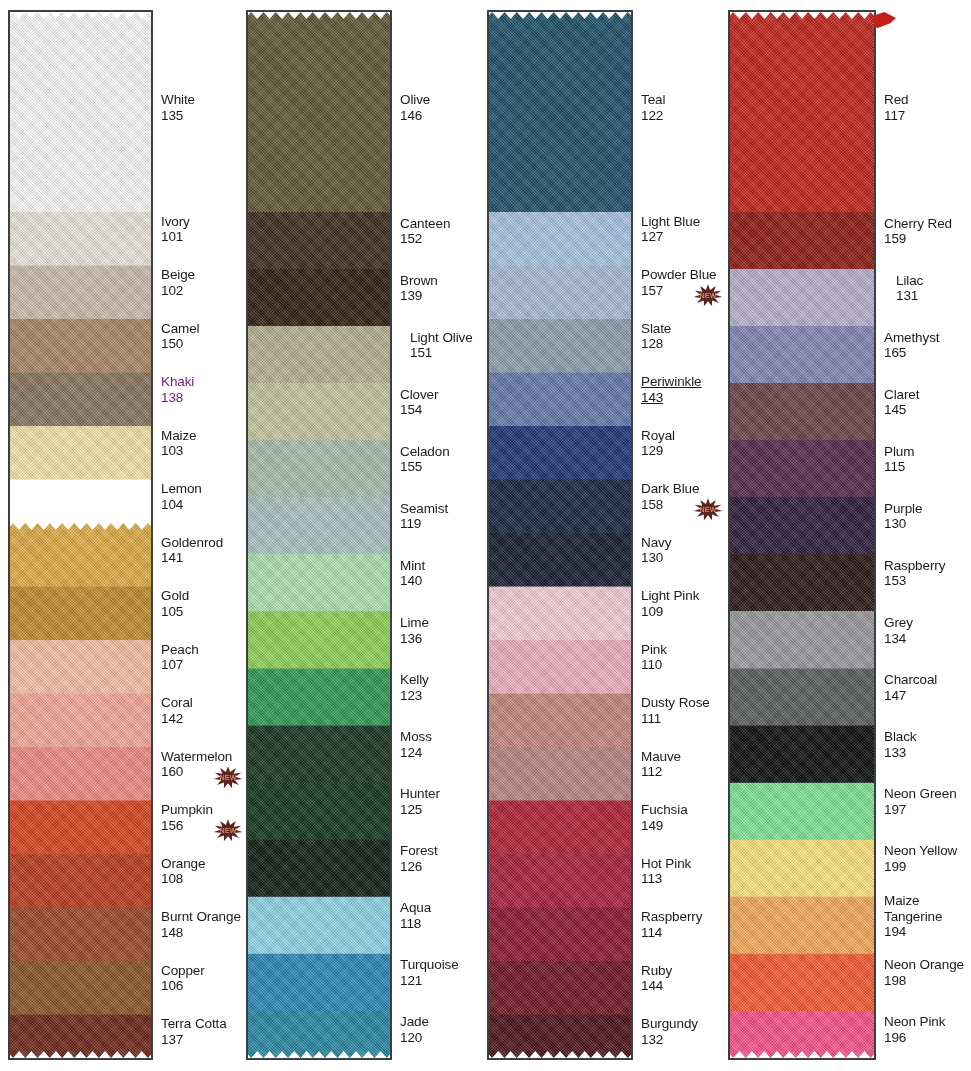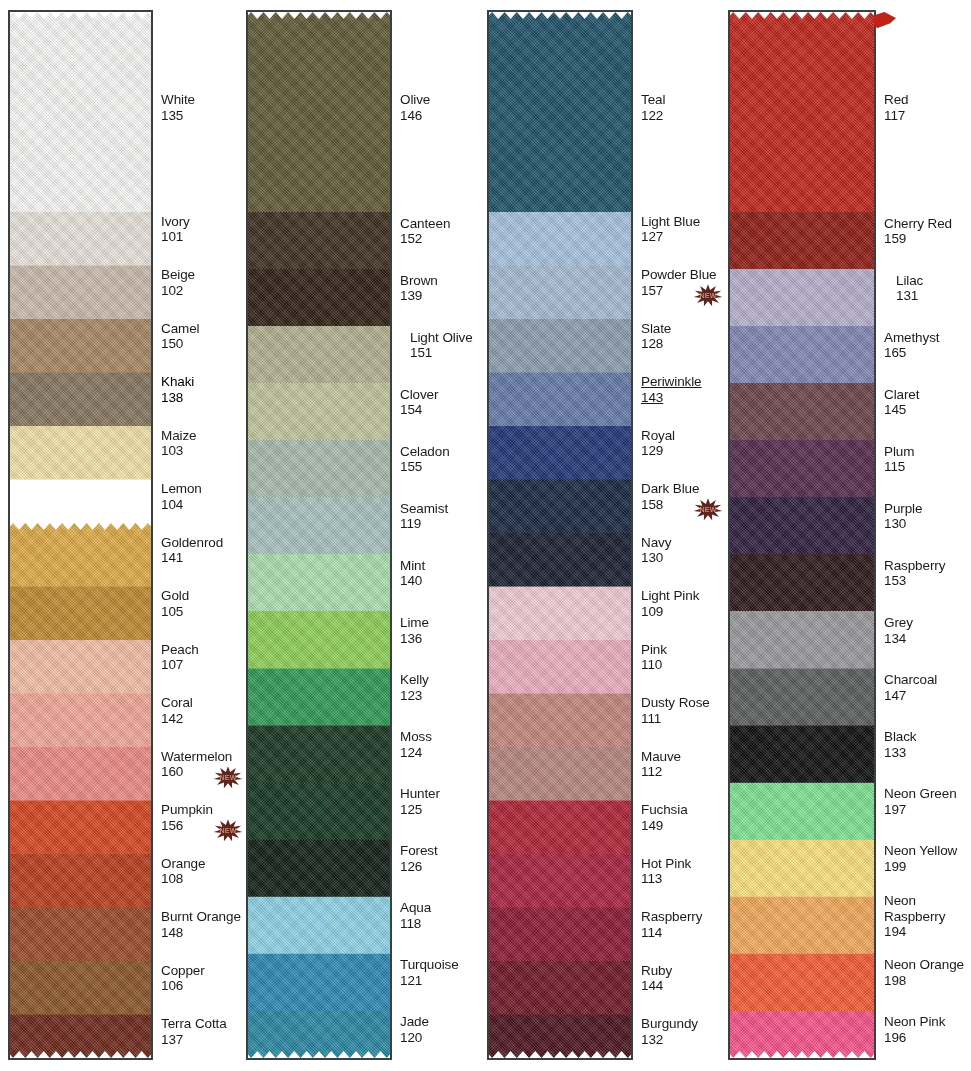--- a/index.html
+++ b/index.html
@@ -179,21 +179,21 @@
         <span class="lcode">101</span>
       </div>
       <div class="label" style="left: 153px; top: 267.25px; color: rgb(27, 27, 27);">
         <span class="lname">Beige</span>
         <span class="lcode">102</span>
       </div>
       <div class="label" style="left: 153px; top: 320.75px; color: rgb(27, 27, 27);">
         <span class="lname">Camel</span>
         <span class="lcode">150</span>
       </div>
-      <div class="label" style="left: 153px; top: 374.25px; color: #000000;">
+      <div class="label" style="left: 153px; top: 374.25px; color: #701a75;">
         <span class="lname">Khaki</span>
         <span class="lcode">138</span>
       </div>
       <div class="label" style="left: 153px; top: 427.75px; color: rgb(27, 27, 27);">
         <span class="lname">Maize</span>
         <span class="lcode">103</span>
       </div>
       <div class="label" style="left: 153px; top: 481.25px; color: rgb(27, 27, 27);">
         <span class="lname">Lemon</span>
         <span class="lcode">104</span>
@@ -605,21 +605,21 @@
       </div>
       <div class="label" style="left: 156px; top: 786.2px; color: rgb(27, 27, 27);">
         <span class="lname">Neon Green</span>
         <span class="lcode">197</span>
       </div>
       <div class="label" style="left: 156px; top: 843.267px; color: rgb(27, 27, 27);">
         <span class="lname">Neon Yellow</span>
         <span class="lcode">199</span>
       </div>
       <div class="label two-line-name" style="left: 156px; top: 893.333px; color: rgb(27, 27, 27);">
-        <span class="lname">Neon Raspberry</span>
+        <span class="lname">Maize Tangerine</span>
         <span class="lcode">194</span>
       </div>
       <div class="label" style="left: 156px; top: 957.4px; color: rgb(27, 27, 27);">
         <span class="lname">Neon Orange</span>
         <span class="lcode">198</span>
       </div>
       <div class="label" style="left: 156px; top: 1014.47px; color: rgb(27, 27, 27);">
         <span class="lname">Neon Pink</span>
         <span class="lcode">196</span>
       </div>

